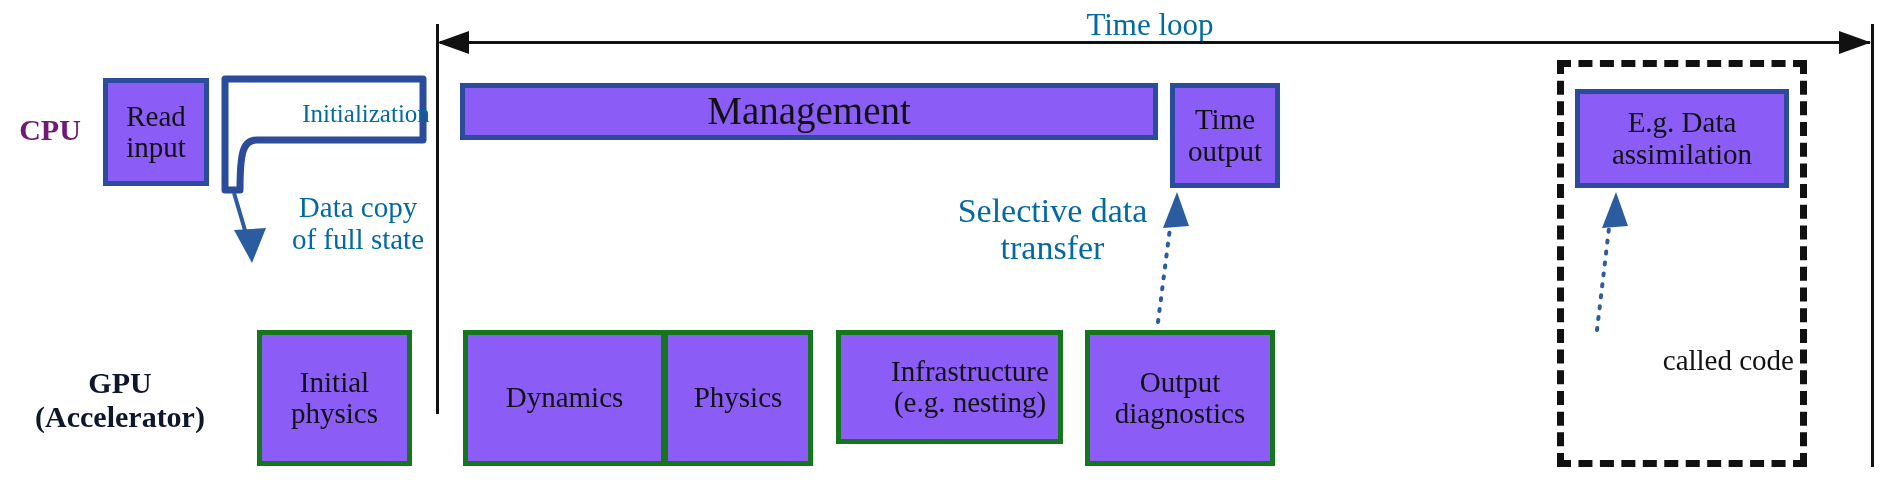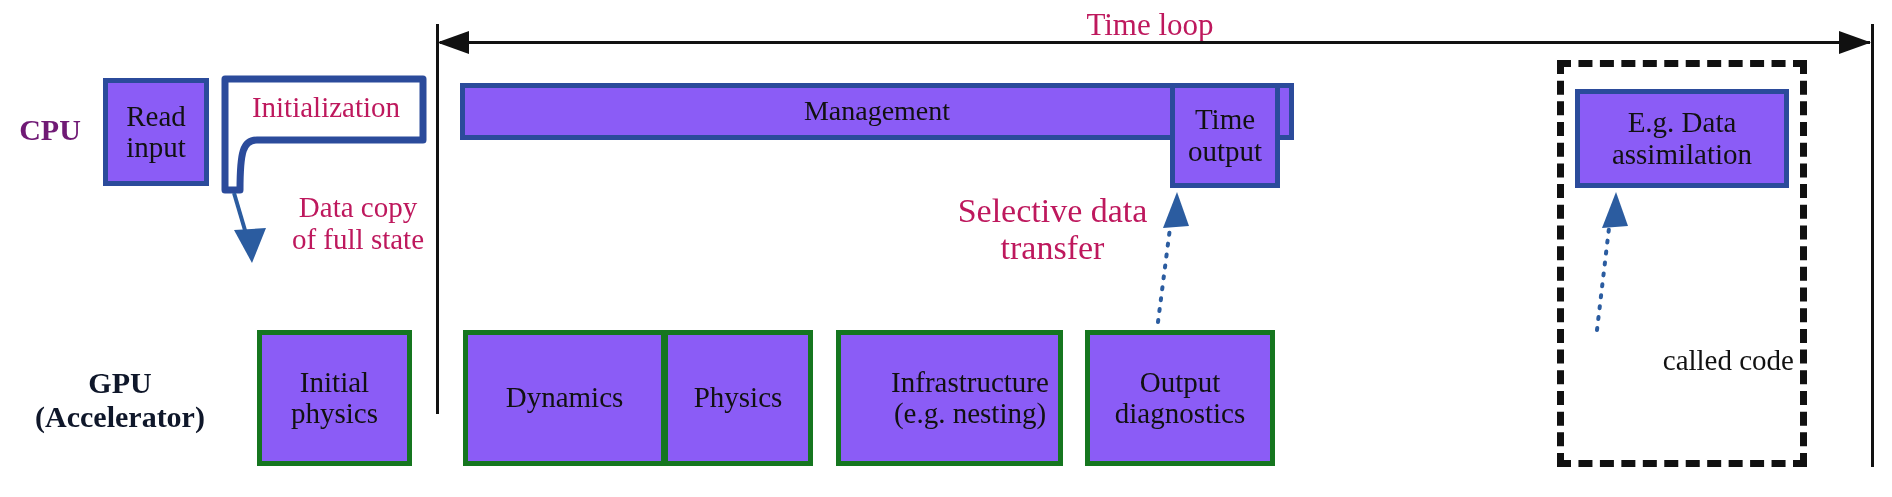--- a/index.html
+++ b/index.html
@@ -15,21 +15,21 @@
   .box-gpu{border:5px solid #15761f;}
 
   
   .rowlabel{position:absolute;text-align:center;font-weight:bold;
             font-family:"Liberation Serif","DejaVu Serif",serif;
             line-height:1.12;}
   .rowlabel.cpu{color:#701a75;}
   .rowlabel.gpu{color:#0f172a;margin-top:28px;}
 
   
-  .plain{position:absolute;color:#be185d;text-align:center;line-height:1.1;}
+  .plain{position:absolute;color:#0369a1;text-align:center;line-height:1.1;}
 
   
   .tl-end{position:absolute;background:#111;width:3px;}
 
   
   .dashed{position:absolute;box-sizing:border-box;
           border:7px dashed #111;background:transparent;}
 
   .infreq{position:absolute;text-align:right;color:#111;line-height:1.12;}
 
@@ -71,25 +71,25 @@
     <div>
       <span>Read</span><br>
       <span>input</span>
     </div>
   </div>
 
   <svg style="left:220px;top:74px;width:212px;height:120px;">
     <path d="M 5,116 L 5,5 L 203,5 L 203,66 L 37,66
              C 23,66 20,78 20,116 Z" fill="#ffffff" stroke="#2b4b9b" stroke-width="7" stroke-linejoin="round" stroke-linecap="round"></path>
   </svg>
-  <div class="plain" style="left:222px;top:92px;width:208px;font-size:29px;">
+  <div class="plain" style="left:222px;top:100px;width:208px;font-size:25px;padding-left:40px;">
     <span>Initialization</span>
   </div>
 
-  <div class="box box-cpu" style="left:460px;top:83px;width:834px;height:57px;font-size:28px;">
+  <div class="box box-cpu" style="left:460px;top:83px;width:698px;height:57px;font-size:39px;">
     <div>
       <span>Management</span>
     </div>
   </div>
 
   <div class="box box-cpu" style="left:1170px;top:83px;width:110px;height:105px;font-size:29px;">
     <div>
       <span>Time</span><br>
       <span>output</span>
     </div>
@@ -114,21 +114,21 @@
       <span>Dynamics</span>
     </div>
   </div>
 
   <div class="box box-gpu" style="left:663px;top:330px;width:150px;height:136px;font-size:29px;">
     <div>
       <span>Physics</span>
     </div>
   </div>
 
-  <div class="box box-gpu" style="left:836px;top:330px;width:227px;height:136px;font-size:29px;padding-left:41px;">
+  <div class="box box-gpu" style="left:836px;top:330px;width:227px;height:114px;font-size:29px;padding-left:41px;">
     <div>
       <span>Infrastructure</span><br>
       <span>(e.g. nesting)</span>
     </div>
   </div>
 
   <div class="box box-gpu" style="left:1085px;top:330px;width:190px;height:136px;font-size:29px;">
     <div>
       <span>Output</span><br>
       <span>diagnostics</span>

